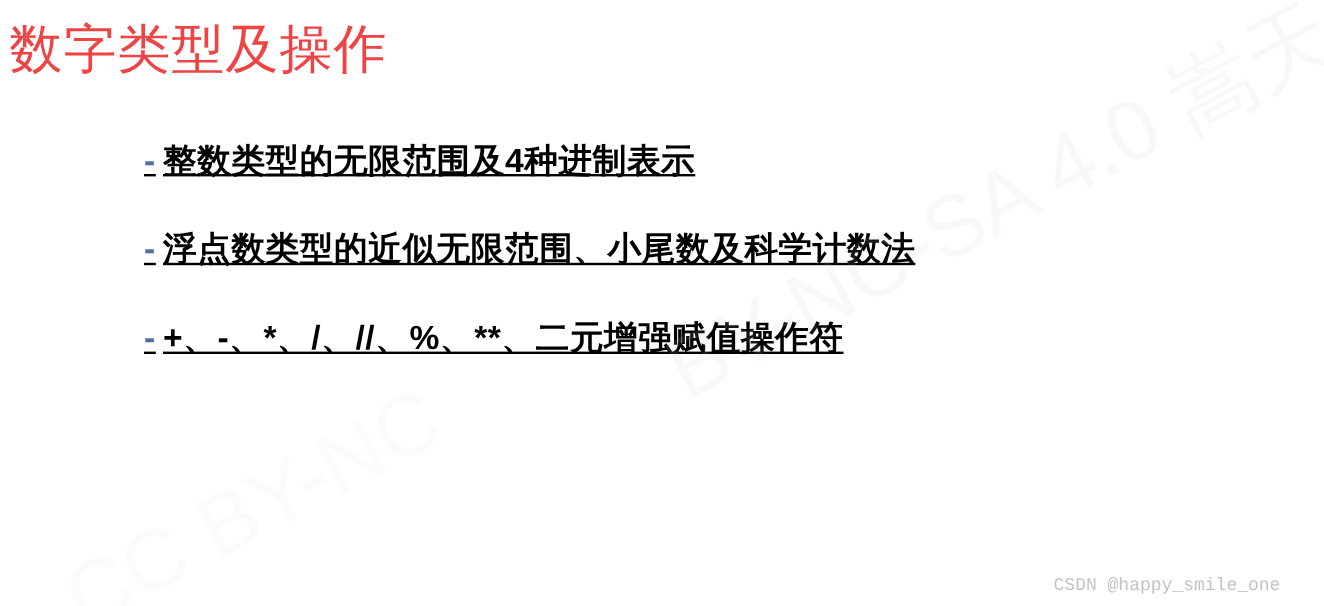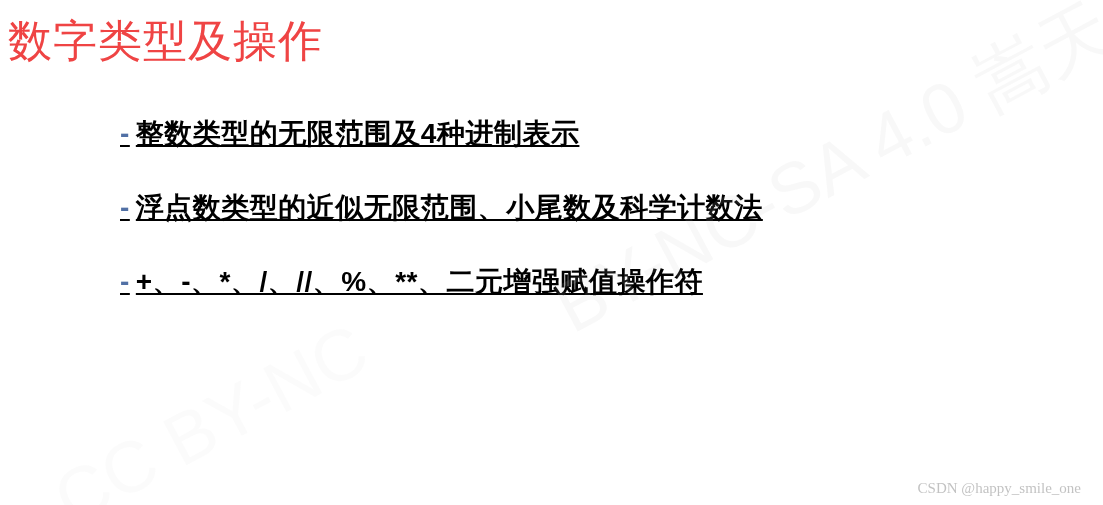--- a/index.html
+++ b/index.html
@@ -33,26 +33,26 @@
       margin-bottom: 36px;
       letter-spacing: 0.5px;
     }
     .list-item .dash {
       color: #5170a5;
       font-weight: 700;
       margin-right: 6px;
     }
     .watermark-bottom {
       position: absolute;
-      right: 22px;
+      right: 36px;
       bottom: 8px;
       font-size: 15px;
       color: rgba(120, 120, 120, 0.45);
       font-weight: 400;
-      font-family: Liberation Serif, serif;
+      font-family: Liberation Mono, monospace;
       margin-top: 31px;
     }
     .watermark-diag {
       position: absolute;
       right: -40px;
       top: 120px;
       font-size: 72px;
       color: rgba(200, 200, 200, 0.12);
       font-weight: 400;
       transform: rotate(-28deg);

